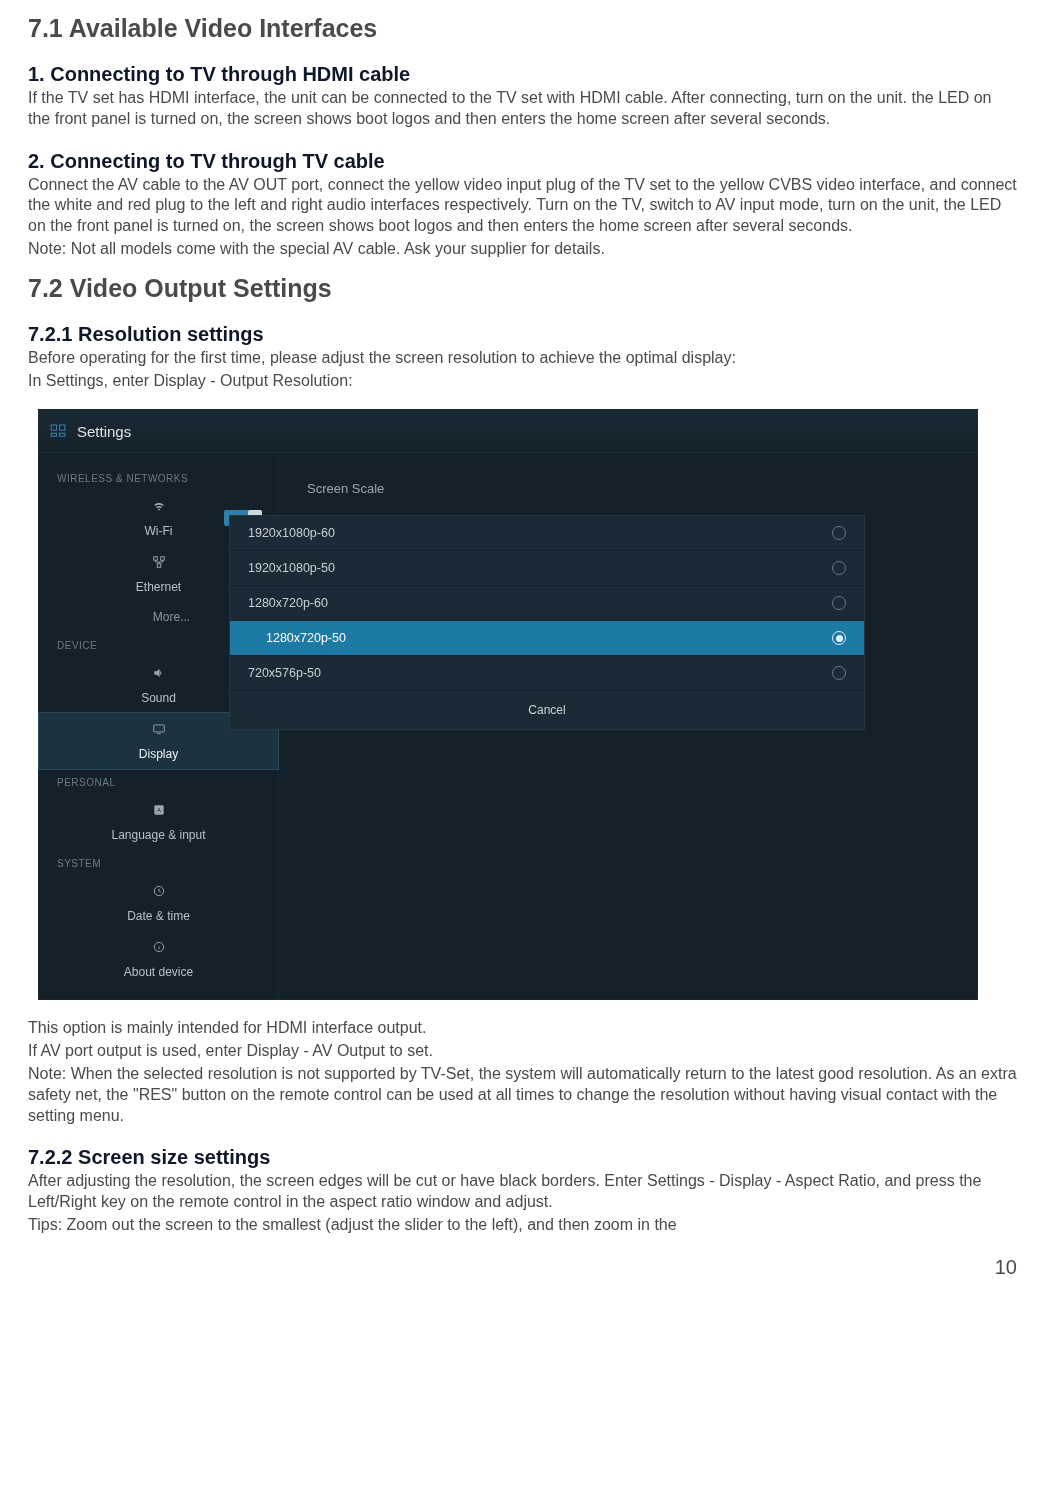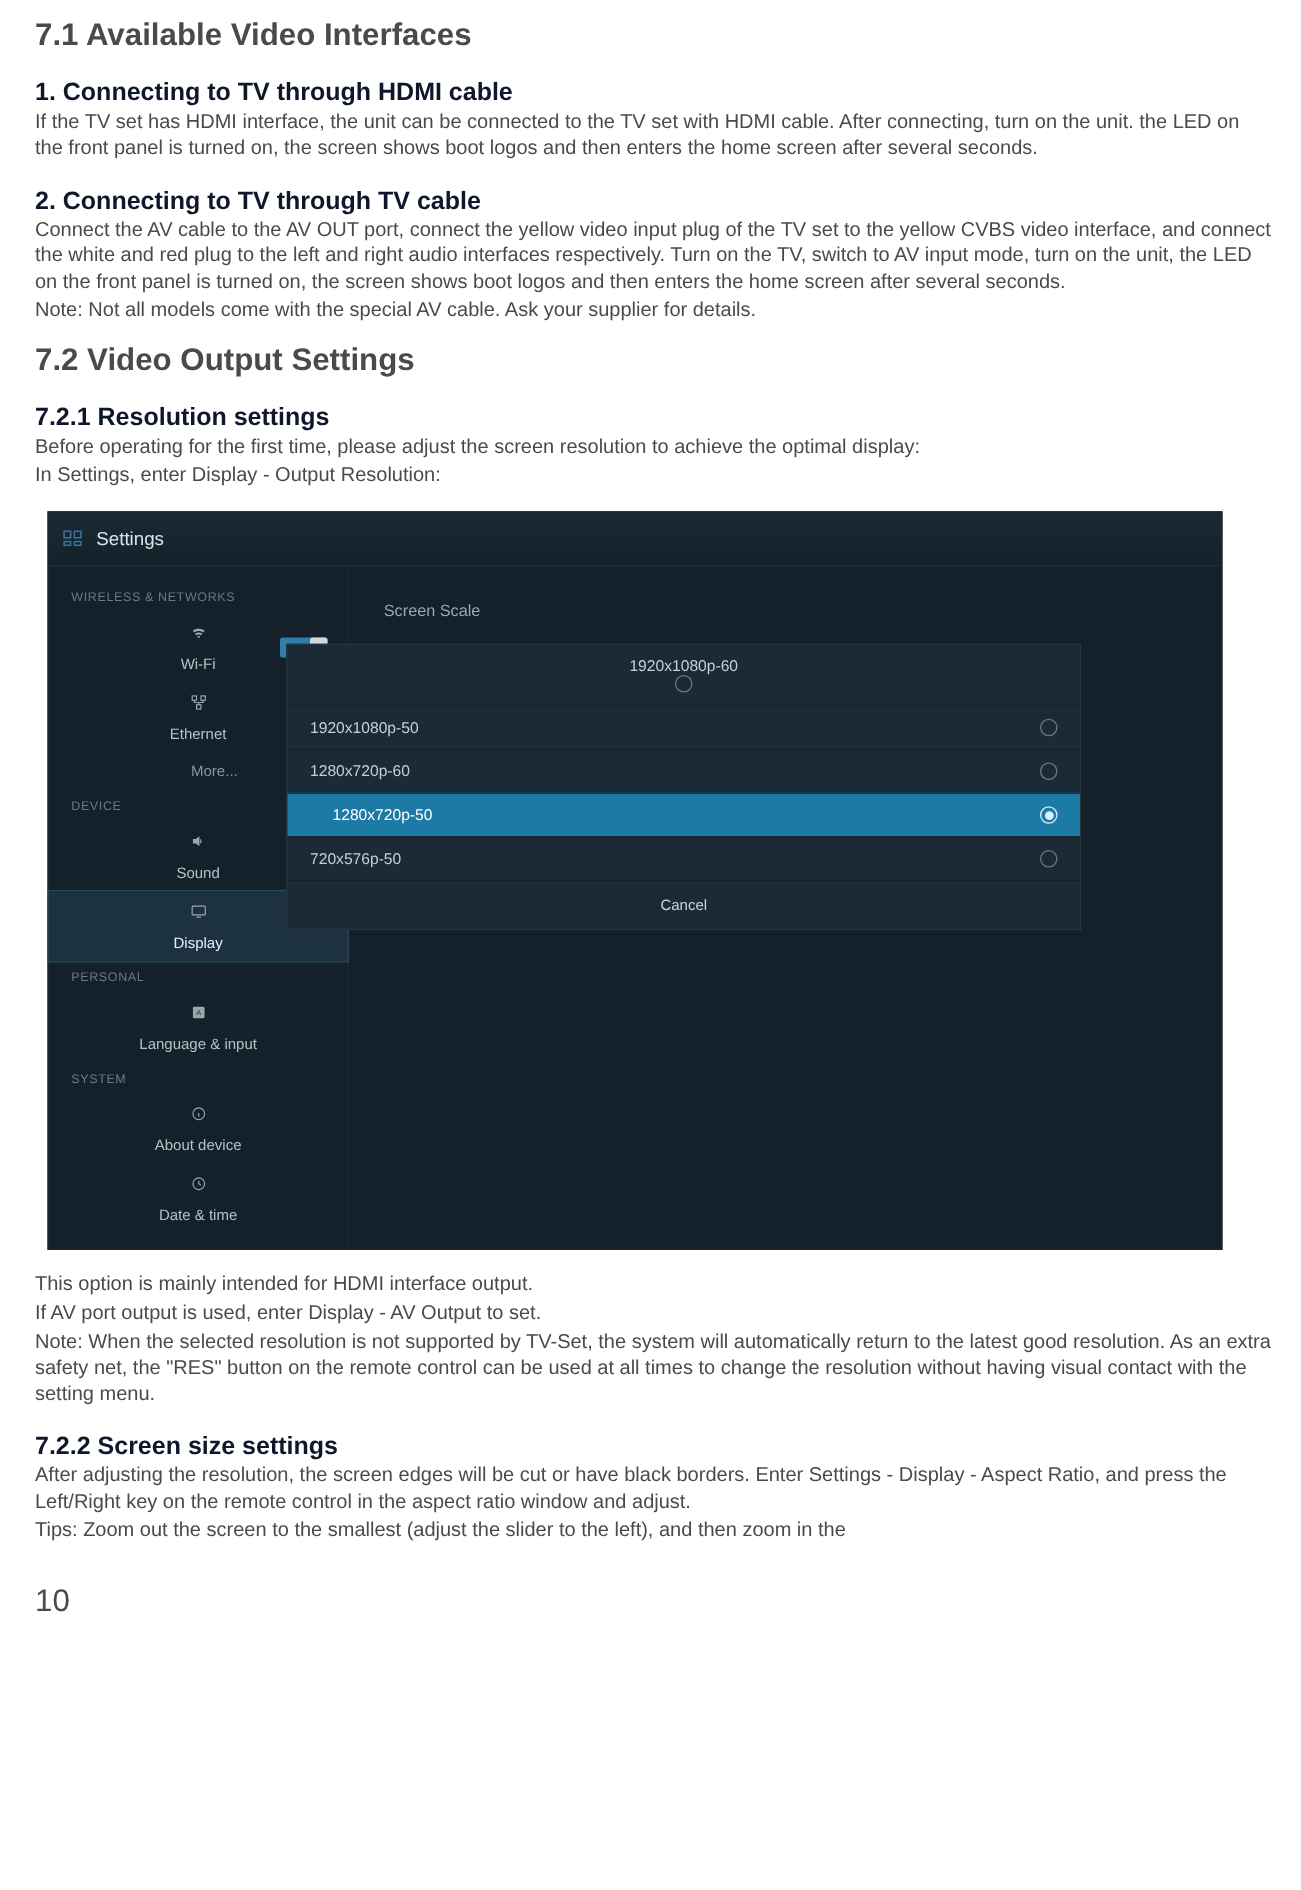--- a/index.html
+++ b/index.html
@@ -144,21 +144,21 @@
   .modal-row {
     display: flex;
     align-items: center;
     justify-content: space-between;
     padding: 10px 18px;
     border-top: 1px solid #14212a;
     color: #c6cfd4;
     font-size: 12.5px;
     cursor: pointer;
   }
-  .modal-row:first-child { border-top: none; flex-direction: column; }
+  .modal-row:first-child { border-top: none; }
   .modal-row.selected {
     background: #1d7aa4;
     color: #fff;
     padding-left: 36px;
   }
   .radio {
     width: 14px; height: 14px;
     border: 1.5px solid #6a7a84;
     border-radius: 50%;
     position: relative;
@@ -177,24 +177,24 @@
   .modal-cancel {
     text-align: center;
     padding: 12px 0;
     border-top: 1px solid #14212a;
     color: #cdd5d9;
     font-size: 12px;
     cursor: pointer;
   }
 
   .page-number {
-    text-align: left;
-    font-size: 25px;
-    color: #4a4a4a;
-    margin-top: 31px;
+    text-align: right;
+    font-size: 20px;
+    color: #4a4a4a;
+    margin-top: 20px;
   }
 </style>
 </head>
 <body>
 
 <h1>7.1 Available Video Interfaces</h1>
 
 <h3>1. Connecting to TV through HDMI cable</h3>
 <p>If the TV set has HDMI interface, the unit can be connected to the TV set with HDMI cable. After connecting, turn on the unit. the LED on the front panel is turned on, the screen shows boot logos and then enters the home screen after several seconds.</p>
 
@@ -277,33 +277,33 @@
             </svg>
         </span>
         <span>Language &amp; input</span>
       </div>
 
       <div class="sb-heading">SYSTEM</div>
       <div class="sb-item">
         <span class="sb-icon">
           <svg viewBox="0 0 24 24" width="14" height="14" fill="none" stroke="currentColor" stroke-width="1.6">
               <circle cx="12" cy="12" r="8"></circle>
-              <path d="M12 8h.01M12 11v5"></path>
-            </svg>
-        </span>
-        <span>About device</span>
+              <path d="M12 8v4l3 2"></path>
+            </svg>
+        </span>
+        <span>Date &amp; time</span>
       </div>
       <div class="sb-item">
         <span class="sb-icon">
           <svg viewBox="0 0 24 24" width="14" height="14" fill="none" stroke="currentColor" stroke-width="1.6">
               <circle cx="12" cy="12" r="8"></circle>
-              <path d="M12 8v4l3 2"></path>
-            </svg>
-        </span>
-        <span>Date &amp; time</span>
+              <path d="M12 8h.01M12 11v5"></path>
+            </svg>
+        </span>
+        <span>About device</span>
       </div>
     </div>
 
     <div class="rightpane">
       <div class="rp-line">Screen Scale</div>
       <div class="rp-line">HDMI</div>
 
       <div class="modal">
         <div class="modal-row">
           <span>1920x1080p-60</span>

